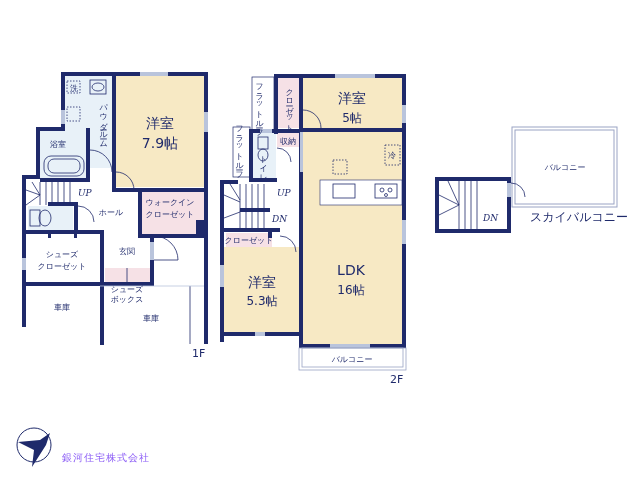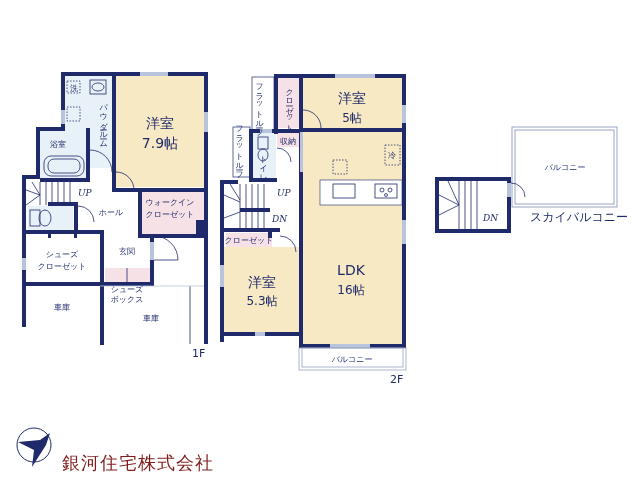--- a/index.html
+++ b/index.html
@@ -4,21 +4,21 @@
 <style>
   html,body{margin:0;padding:0;background:#ffffff;}
   body{width:640px;height:480px;position:relative;overflow:hidden;font-family:"DejaVu Sans",sans-serif;}
   #plan{position:absolute;left:0;top:0;width:640px;height:480px;}
   .lbl{font-family:"DejaVu Sans",sans-serif;fill:#1f2a6b;}
   .sm{font-size:8px;}
   .md{font-size:12px;}
   .lg{font-size:14px;}
   .it{font-family:"DejaVu Serif",serif;font-style:italic;font-size:9px;fill:#1f2a6b;}
   .flr{font-size:11px;fill:#1f2a6b;}
-  .logo-text{position:absolute;left:62px;top:451px;font-size:18px;color:#7f1d1d;letter-spacing:1px;font-family:"DejaVu Sans",sans-serif;}
+  .logo-text{position:absolute;left:62px;top:451px;font-size:10px;color:#8b5cf6;letter-spacing:1px;font-family:"DejaVu Sans",sans-serif;}
 </style>
 </head>
 <body>
 
 <svg id="plan" viewBox="0 0 640 480" xmlns="http://www.w3.org/2000/svg">
 
   <g>
 
     <rect x="64" y="76" width="48" height="92" fill="#e8f1f8"></rect>
     <rect x="40" y="130" width="48" height="48" fill="#e8f1f8"></rect>

